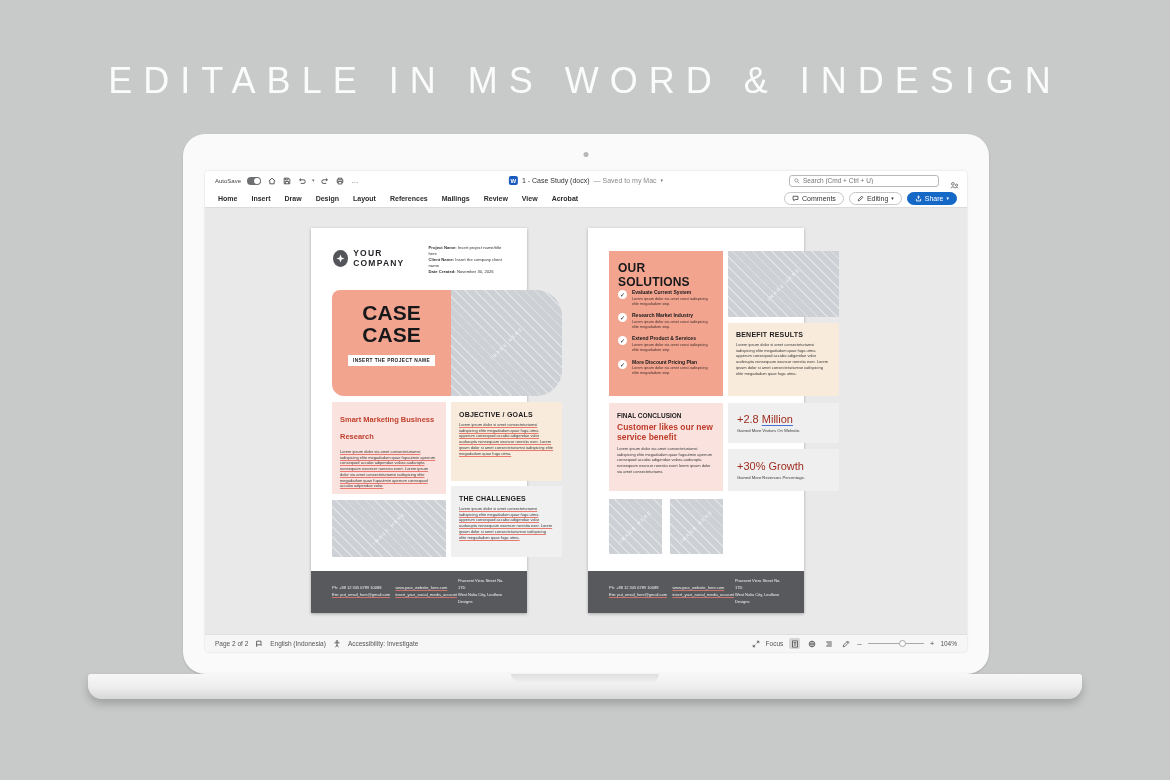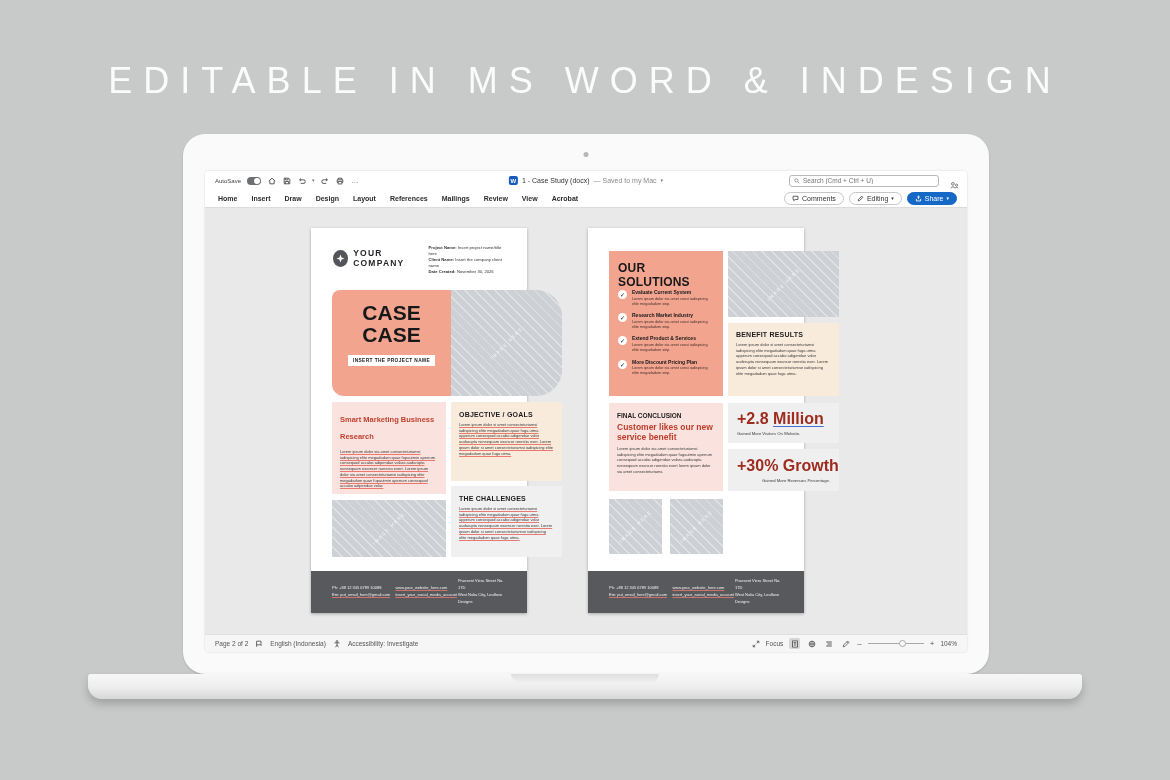--- a/index.html
+++ b/index.html
@@ -133,22 +133,22 @@
   .p2-ph-top { left:140px; top:23px; width:111px; height:66px; }
   .sec-benefit { position:absolute; left:140px; top:95px; width:111px; height:73px; background:#f9ebdc;
                  padding:8px; }
   .sec-conclusion { position:absolute; left:21px; top:175px; width:114px; height:88px; background:#fae3de;
                     padding:9px 8px; }
   .conc-kicker { font-size:6.5px; font-weight:800; color:#1c1c1e; margin-bottom:3px; }
   .conc-sub { font-size:8.5px; line-height:10px; font-weight:700; color:#be3d2c; margin-bottom:4px; }
 
   .stat { position:absolute; left:140px; width:111px; background:#efefef; padding:7px 9px;
           display:flex; flex-direction:column; justify-content:center; }
-  .stat0 { top:175px; height:40px; } .stat1 { top:221px; height:42px;text-align:right; } .stat2 { top:271px; height:55px; }
-  .stat-val { font-size:16px; font-weight:700; color:#9e2b1e; margin-bottom:3px; white-space:nowrap; }
+  .stat0 { top:175px; height:40px; } .stat1 { top:221px; height:42px; } .stat2 { top:271px; height:55px; }
+  .stat-val { font-size:11px; font-weight:400; color:#9e2b1e; margin-bottom:3px; white-space:nowrap; }
   .u-blue { text-decoration:underline; text-decoration-color:#4a6fd4; text-decoration-thickness:1px;
             text-underline-offset:1.5px; }
   .stat-desc { font-size:4.2px; color:#3a3a3a; }
 
   .p2-ph-a { left:21px; top:271px; width:53px; height:55px; }
   .p2-ph-b { left:82px; top:271px; width:53px; height:55px; }
 </style>
 </head>
 <body>
 

